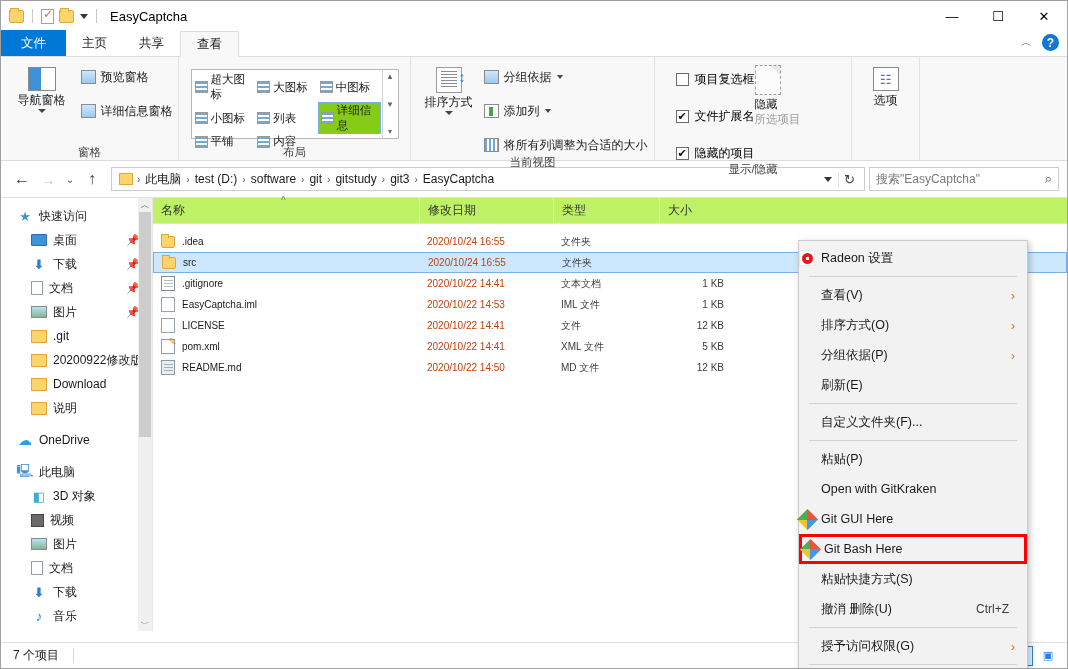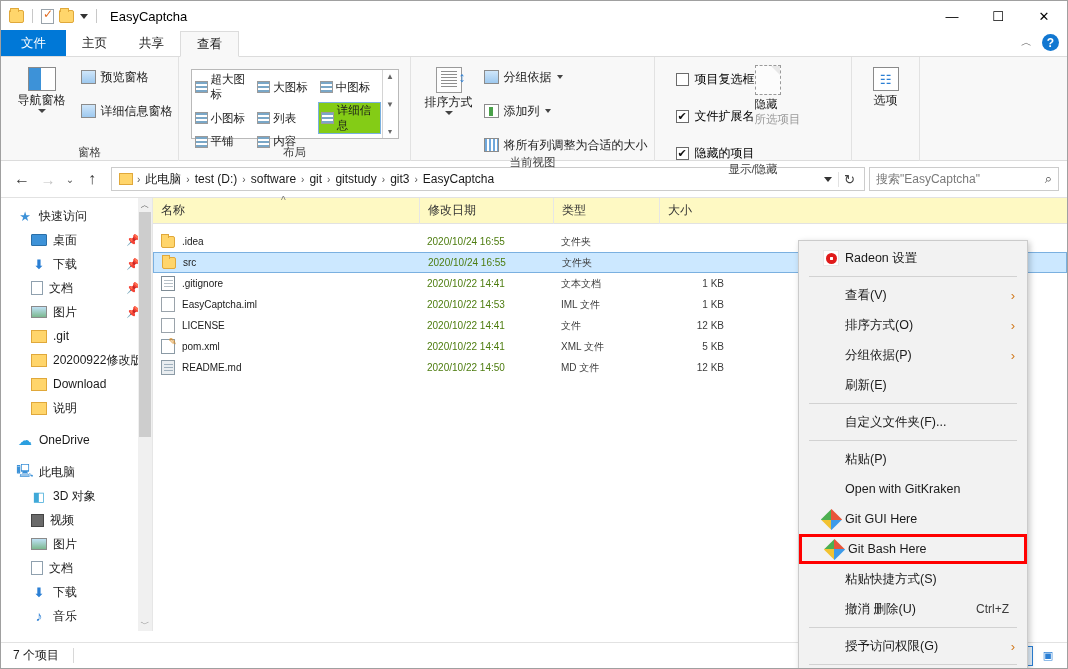--- a/index.html
+++ b/index.html
@@ -244,21 +244,21 @@
   }
   .navscroll .arw { font-size: 9px; color: #555; height: 14px; display:flex;align-items:center; }
   .navscroll .thumb {
     position: absolute; top: 14px; left: 1px; width: 12px; height: 225px; background: #cdcdcd;
   }
 
   
   .filelist { flex: 1; position: relative; background: #ffffff; }
   .colhdr {
     height: 26px; display: flex; align-items: center;
-    border-bottom: 1px solid #e2e2e2; background: #fef9c3; position: relative;
+    border-bottom: 1px solid #e2e2e2; background: #bef264; position: relative;
   }
   .col {
     font-size: 12px; color: #333; padding-left: 8px; height: 26px;
     display: flex; align-items: center; position: relative;
   }
   .col + .col { border-left: 1px solid #e6e6e6; }
   .col.name { width: 266px; }
   .col.date { width: 134px; }
   .col.type { width: 106px; }
   .col.size { width: 75px; }
@@ -266,21 +266,21 @@
     position: absolute; left: 128px; top: -3px; font-size: 10px; color: #777;
   }
   .frow {
     height: 21px; display: flex; align-items: center; font-size: 10px; color: #1a1a1a;
   }
   .frow.selected {
     background: #cce8ff; border: 1px solid #7ab0e0; height: 21px;
   }
   .fcell { display: flex; align-items: center; }
   .fcell.name { width: 266px; padding-left: 8px; gap: 7px; }
-  .fcell.date { width: 134px; padding-left: 8px; color: #4d7c0f; }
+  .fcell.date { width: 134px; padding-left: 8px; color: #c2410c; }
   .fcell.type { width: 106px; padding-left: 8px; color: #3c3c3c; }
   .fcell.size { width: 75px; justify-content: flex-end; padding-right: 10px; color: #3c3c3c; }
   .fico { width: 14px; height: 15px; flex: none; position: relative; }
   .fico.folder { background: #ffd56b; border: 1px solid #e0a83a; height: 12px; border-radius: 0 2px 2px 2px; }
   .fico.folder::before {
     content:""; position:absolute; top:-3px; left:-1px; width: 6px; height: 3px;
     background: #ffd56b; border: 1px solid #e0a83a; border-bottom: none;
   }
   .fico.txt { background: #fff; border: 1px solid #7f8c96;
     background-image: repeating-linear-gradient(#b7c0c7 0 1px, transparent 1px 3px);
@@ -294,21 +294,21 @@
 
   
   .ctxmenu {
     position: absolute; left: 797px; top: 239px; width: 230px;
     background: #f2f2f2; border: 1px solid #cbcbcb;
     box-shadow: 2px 2px 6px rgba(0,0,0,0.22);
     padding: 2px 0; z-index: 50;
   }
   .mi {
     height: 30px; display: flex; align-items: center;
-    padding-left: 24px; font-size: 12.5px; color: #1a1a1a; position: relative;
+    padding-left: 0; font-size: 12.5px; color: #1a1a1a; position: relative;
   }
   .mi .mtext { margin-left: 22px; }
   .mi.withicon .mtext { margin-left: 6px; }
   .mi .accel { position: absolute; right: 18px; font-size: 12px; color: #3c3c3c; }
   .mi .sub { position: absolute; right: 12px; color: #d07a1f; font-size: 13px; }
   .mi.highlight {
     border: 3px solid #ff0000; background: #f2f2f2; height: 30px;
   }
   .msep { height: 1px; background: #d2d2d2; margin: 3px 10px; }
   .mico { width: 16px; height: 16px; flex: none; display:flex; align-items:center; justify-content:center; }

